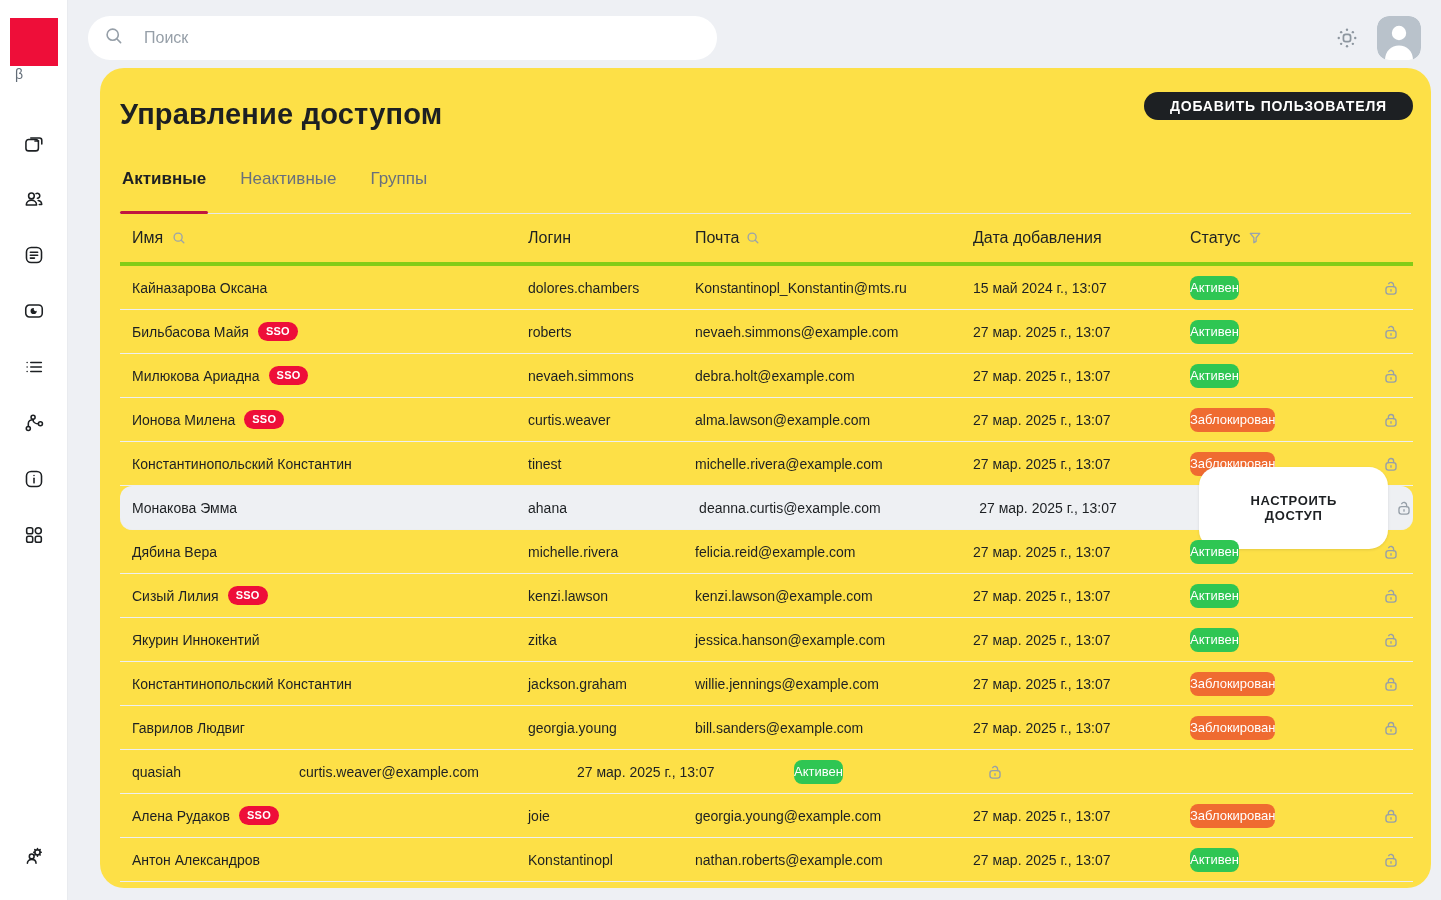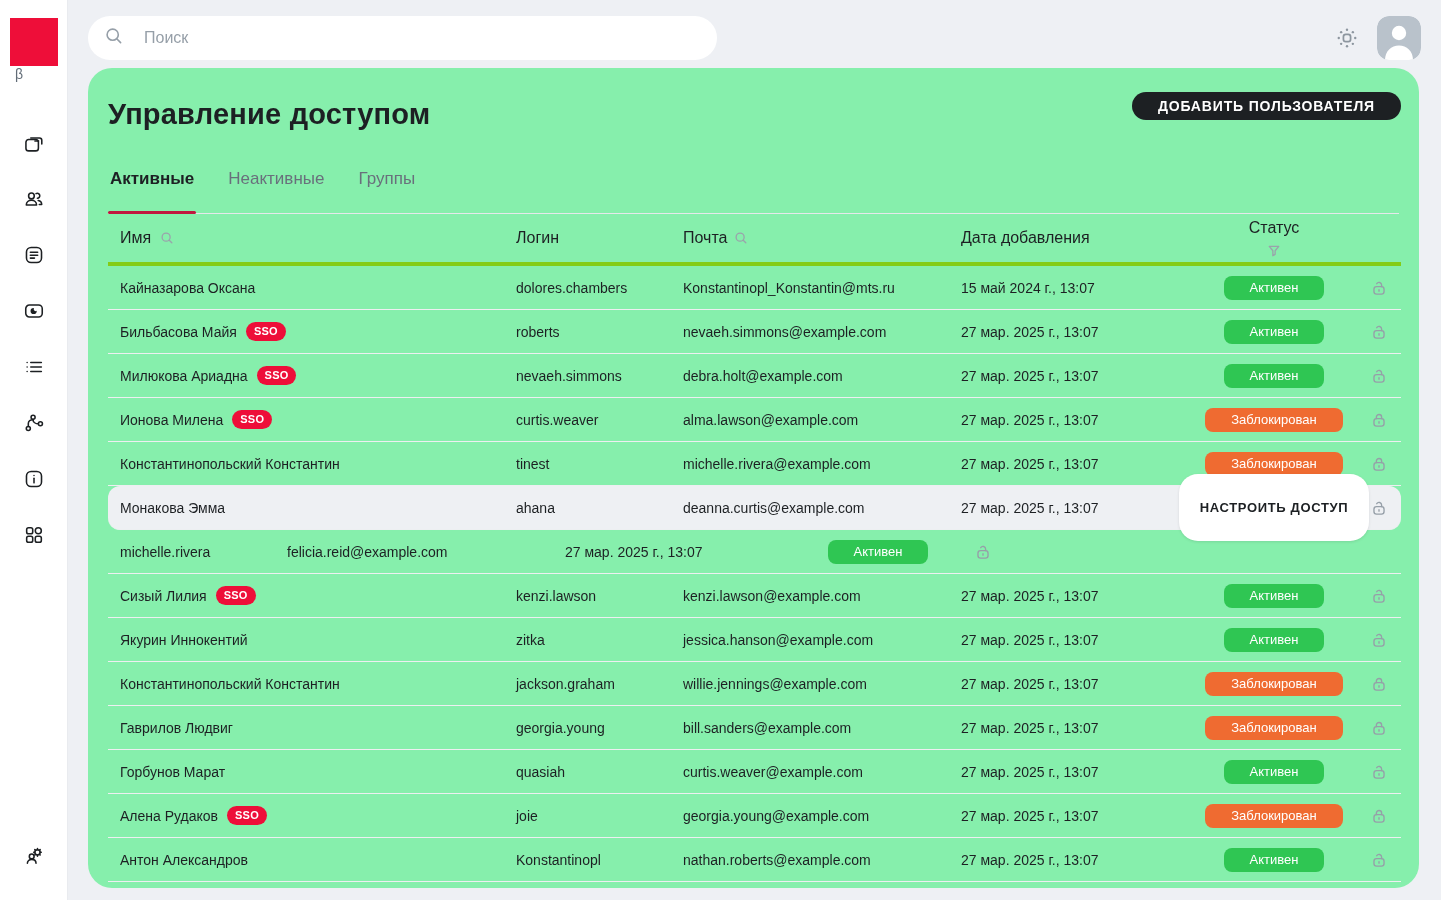--- a/index.html
+++ b/index.html
@@ -35,22 +35,22 @@
     border: none; outline: none; flex: 1; font-size: 16px;
     font-family: "Liberation Sans", sans-serif; color: #1d2023; background: transparent;
   }
   .searchbar input::placeholder { color: #969fa8; }
   .theme-btn { position: absolute; left: 1334px; top: 25px; width: 26px; height: 26px; background: none; border: none; cursor: pointer; padding: 0; }
   .avatar-btn { position: absolute; left: 1377px; top: 16px; width: 44px; height: 44px; border: none; padding: 0; background: none; cursor: pointer; }
   .avatar-btn svg { display: block; border-radius: 12px; }
 
   
   .card {
-    position: absolute; left: 88px; top: 68px; width: 1331px; height: 820px;
-    background: #86efac; border-radius: 24px; overflow: hidden;
+    position: absolute; left: 100px; top: 68px; width: 1331px; height: 820px;
+    background: #fde047; border-radius: 24px; overflow: hidden;
   }
   .page-title {
     margin: 30px 0 0 20px; font-size: 29px; font-weight: 700; letter-spacing: 0.2px; color: #1d2023;
   }
   .add-btn {
     position: absolute; top: 24px; right: 18px; height: 28px; padding: 0 26px;
     background: var(--dark-btn, #1d2023); color: #ffffff; border: none; border-radius: 22px;
     font-family: "Liberation Sans", sans-serif; font-size: 14px; font-weight: 700;
     letter-spacing: 0.06em; cursor: pointer;
   }
@@ -68,32 +68,32 @@
     background: var(--tab-underline, #c0173f); border-radius: 2px;
   }
 
   
   .table { margin: 0 18px 0 20px; }
   .thead, .trow { display: flex; align-items: center; padding-left: 12px; }
   .thead { height: 52px; border-bottom: 4px solid #84cc16; font-size: 16px; font-weight: 400; color: #1d2023; }
   .hcell { display: flex; align-items: center; gap: 7px; }
   .hicon svg { display: block; stroke: #9aa3ab; fill: none; stroke-width: 1.5; stroke-linecap: round; stroke-linejoin: round; }
   .trow { height: 44px; border-bottom: 1px solid #edeff1; font-size: 14px; color: #1d2023; cursor: pointer; }
-  .trow.hovered { background: var(--row-hover, #eef0f3); border-radius: 12px; }
+  .trow.hovered { background: var(--row-hover, #eef0f3); border-radius: 12px; gap: 7px; }
   .c-name  { width: 396px; display: flex; align-items: center; gap: 9px; }
   .c-login { width: 167px; }
   .c-email { width: 278px; }
   .c-date  { width: 217px; }
-  .c-status{ width: 192px; display: flex; align-items: center; flex-direction: column; }
+  .c-status{ width: 192px; display: flex; align-items: center; }
   .c-lock  { flex: 1; display: flex; align-items: center; }
   .sso {
     background: var(--brand-red, #ee0e39); color: #fff; font-size: 11px; font-weight: 700;
     padding: 3px 8px 4px; border-radius: 10px; letter-spacing: 0.02em;
   }
-  .badge { color: #fff; font-size: 13px; padding: 4px 26px 5px; border-radius: 8px; }
+  .badge { color: #fff; font-size: 13px; padding: 4px 0 5px; border-radius: 8px; }
   .b-green  { background: var(--status-green, #2fc653); }
   .b-orange { background: var(--status-orange, #ef6b31); }
   .cfg-btn {
     background: #ffffff; border: none; border-radius: 19px; padding: 26px 21px;
     font-family: "Liberation Sans", sans-serif; font-size: 13px; font-weight: 700;
     letter-spacing: 0.05em; color: #1d2023; cursor: pointer;
     box-shadow: 0 1px 3px rgba(0,0,0,0.10);
   }
   .lock svg { display: block; stroke: #969fa8; fill: none; stroke-width: 1.5; stroke-linecap: round; stroke-linejoin: round; }
 </style>
@@ -389,20 +389,24 @@
               <svg width="18" height="18" viewBox="0 0 20 20">
                 <rect x="4.4" y="8.5" width="11.2" height="8.3" rx="2.8"></rect>
                 <path d="M12.9 8.5V6.7a2.9 2.9 0 0 0-5.4-1.5"></path>
                 <path d="M10 11.9v1.6"></path>
               </svg>
             </span>
 
     </div>
   </div>
         <div class="trow">
+    <div class="c-name">
+      <span>Дябина Вера</span>
+
+    </div>
     <div class="c-login">michelle.rivera</div>
     <div class="c-email">felicia.reid@example.com</div>
     <div class="c-date">27 мар. 2025 г., 13:07</div>
     <div class="c-status">
       <span class="badge b-green">Активен</span>
 
     </div>
     <div class="c-lock">
       <span class="lock">
               <svg width="18" height="18" viewBox="0 0 20 20">
@@ -500,24 +504,20 @@
       <span class="lock">
               <svg width="18" height="18" viewBox="0 0 20 20">
                 <rect x="4.4" y="8.5" width="11.2" height="8.3" rx="2.8"></rect>
                 <path d="M7.1 8.5V6.8a2.9 2.9 0 0 1 5.8 0v1.7"></path>
                 <path d="M10 11.9v1.6"></path>
               </svg>
             </span>
     </div>
   </div>
         <div class="trow">
-    <div class="c-name">
-      <span>Горбунов Марат</span>
-
-    </div>
     <div class="c-login">quasiah</div>
     <div class="c-email">curtis.weaver@example.com</div>
     <div class="c-date">27 мар. 2025 г., 13:07</div>
     <div class="c-status">
       <span class="badge b-green">Активен</span>
 
     </div>
     <div class="c-lock">
       <span class="lock">
               <svg width="18" height="18" viewBox="0 0 20 20">

